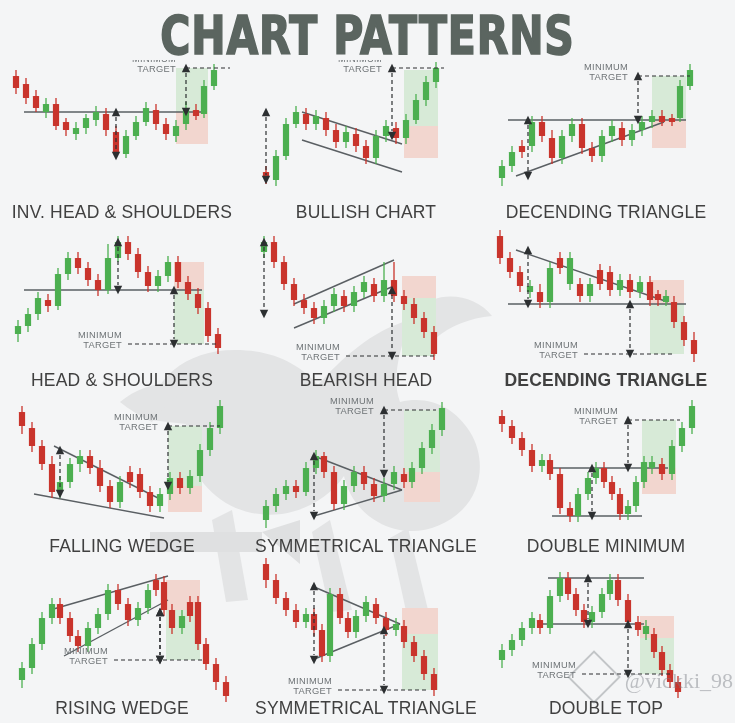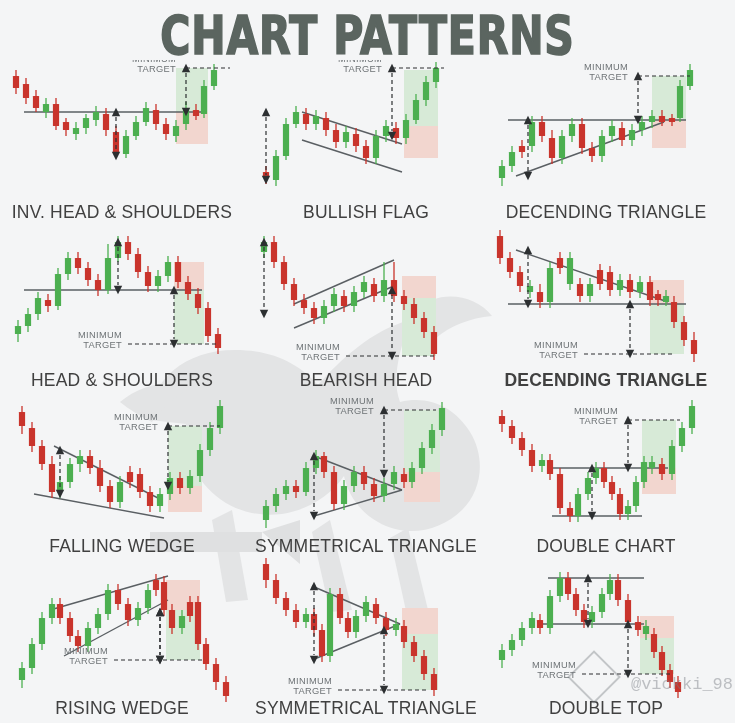--- a/index.html
+++ b/index.html
@@ -42,23 +42,23 @@
     text-align:center;
     font-size:17.5px;
     font-weight:normal;
     color:#404040;
     letter-spacing:0.2px;
     white-space:nowrap;
   }
   .wm-handle{
     position:absolute;
     right:2px;bottom:6px;
-    font-size:17px;
+    font-size:22px;
     color:rgba(120,125,130,0.45);
-    font-family:Liberation Mono, monospace;
+    font-family:Liberation Serif, serif;
     letter-spacing:0px;
     pointer-events:none;
   }
   .wm-diamond{
     position:absolute;right:122px;bottom:4px;
     width:34px;height:34px;
     border:2px solid rgba(120,125,130,0.4);
     transform:rotate(45deg);
   }
 </style>
@@ -200,21 +200,21 @@
           <line x1="14" y1="57" x2="14" y2="115" stroke="#2c2f31" stroke-width="1.2" stroke-dasharray="4 3"></line>
           <polygon points="14,47.8 9.8,56.2 18.2,56.2" fill="#2c2f31"></polygon>
           <polygon points="14,124.2 9.8,115.8 18.2,115.8" fill="#2c2f31"></polygon>
           <line x1="140" y1="13" x2="140" y2="71" stroke="#2c2f31" stroke-width="1.2" stroke-dasharray="4 3"></line>
           <polygon points="140,3.8 135.8,12.2 144.2,12.2" fill="#2c2f31"></polygon>
           <polygon points="140,80.2 135.8,71.8 144.2,71.8" fill="#2c2f31"></polygon>
           <line x1="140" y1="8" x2="192" y2="8" stroke="#2c2f31" stroke-width="1.2" stroke-dasharray="4 3"></line>
           <text x="130" y="2" fill="#6e7376" font-size="9.3" font-family="&quot;Liberation Sans&quot;, sans-serif" text-anchor="end" letter-spacing="0.3">MINIMUM</text>
           <text x="130" y="12" fill="#6e7376" font-size="9.3" font-family="&quot;Liberation Sans&quot;, sans-serif" text-anchor="end" letter-spacing="0.3">TARGET</text>
         </svg>
-        <div class="panel-label" style="top: 142px;">BULLISH FLAG</div>
+        <div class="panel-label" style="top: 142px;">BULLISH CHART</div>
       </div>
       <div class="panel" style="left: 492px; top: 0px; width: 228px;">
         <svg width="228" height="150" viewBox="0 0 228 150">
           <rect x="160" y="16" width="34" height="44" fill="#d7ead7"></rect>
           <rect x="160" y="60" width="34" height="28" fill="#f2d6cf"></rect>
           <line x1="16" y1="60" x2="194" y2="60" stroke="#5a5f63" stroke-width="1.5"></line>
           <line x1="24" y1="116" x2="172" y2="62" stroke="#5a5f63" stroke-width="1.4"></line>
           <g>
             <line x1="10" y1="100" x2="10" y2="126" stroke="#4caf50" stroke-width="1.3"></line>
             <rect x="6.9" y="106" width="6.2" height="12" fill="#4caf50" rx="0.6"></rect>
@@ -623,21 +623,21 @@
           <line x1="100" y1="79" x2="100" y2="117" stroke="#2c2f31" stroke-width="1.2" stroke-dasharray="4 3"></line>
           <polygon points="100,69.8 95.8,78.2 104.2,78.2" fill="#2c2f31"></polygon>
           <polygon points="100,126.2 95.8,117.8 104.2,117.8" fill="#2c2f31"></polygon>
           <line x1="136" y1="31" x2="136" y2="69" stroke="#2c2f31" stroke-width="1.2" stroke-dasharray="4 3"></line>
           <polygon points="136,21.8 131.8,30.2 140.2,30.2" fill="#2c2f31"></polygon>
           <polygon points="136,78.2 131.8,69.8 140.2,69.8" fill="#2c2f31"></polygon>
           <line x1="136" y1="26" x2="188" y2="26" stroke="#2c2f31" stroke-width="1.2" stroke-dasharray="4 3"></line>
           <text x="126" y="20" fill="#6e7376" font-size="9.3" font-family="&quot;Liberation Sans&quot;, sans-serif" text-anchor="end" letter-spacing="0.3">MINIMUM</text>
           <text x="126" y="30" fill="#6e7376" font-size="9.3" font-family="&quot;Liberation Sans&quot;, sans-serif" text-anchor="end" letter-spacing="0.3">TARGET</text>
         </svg>
-        <div class="panel-label" style="top: 142px;">DOUBLE CHART</div>
+        <div class="panel-label" style="top: 142px;">DOUBLE MINIMUM</div>
       </div>
       <div class="panel" style="left: 8px; top: 496px; width: 228px;">
         <svg width="228" height="150" viewBox="0 0 228 150">
           <rect x="158" y="24" width="34" height="30" fill="#f2d6cf"></rect>
           <rect x="158" y="54" width="34" height="50" fill="#d7ead7"></rect>
           <line x1="42" y1="54" x2="160" y2="20" stroke="#5a5f63" stroke-width="1.4"></line>
           <line x1="56" y1="100" x2="160" y2="44" stroke="#5a5f63" stroke-width="1.4"></line>
           <g>
             <line x1="14" y1="106" x2="14" y2="132" stroke="#4caf50" stroke-width="1.3"></line>
             <rect x="10.9" y="112" width="6.2" height="12" fill="#4caf50" rx="0.6"></rect>

